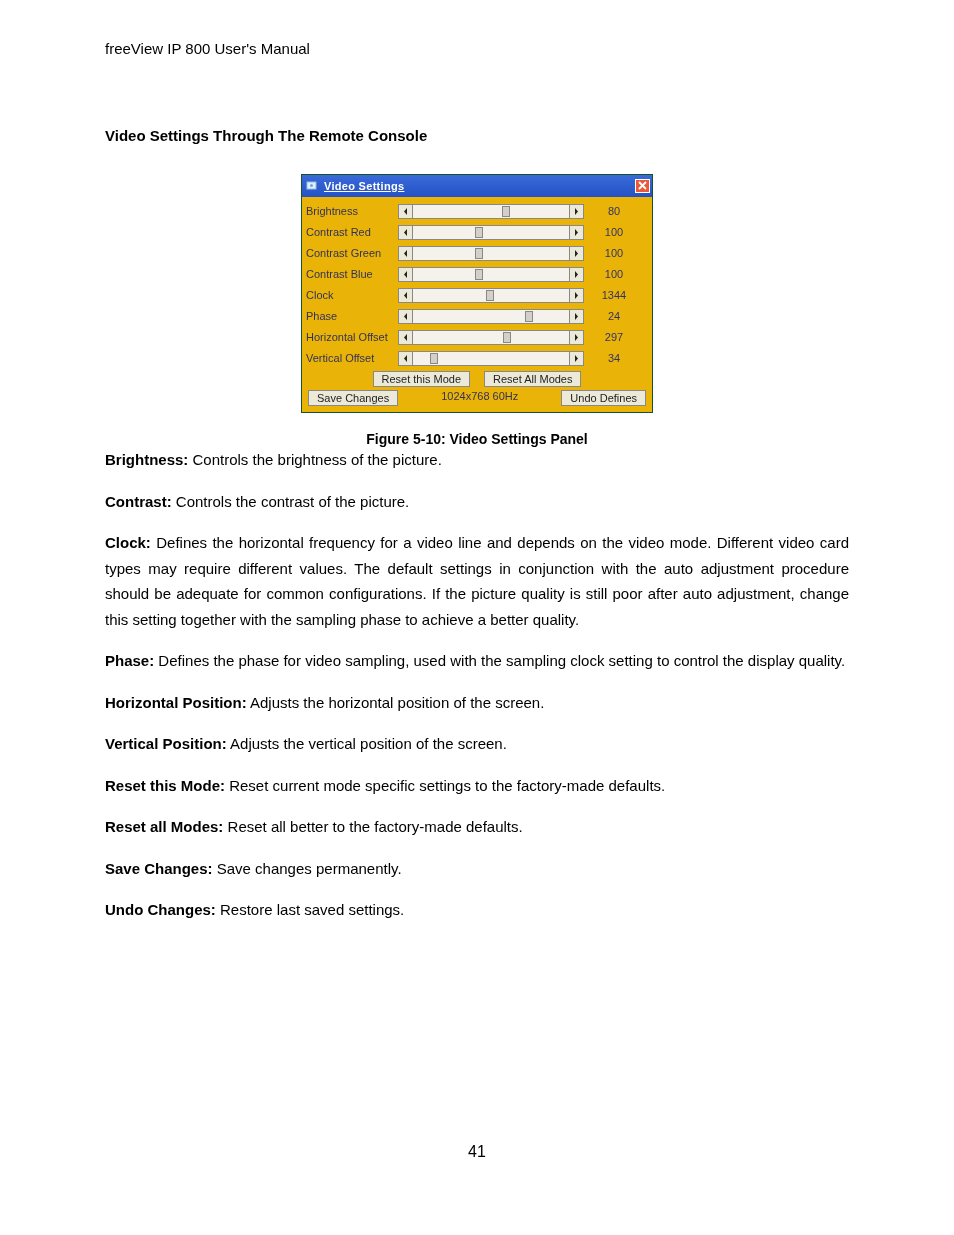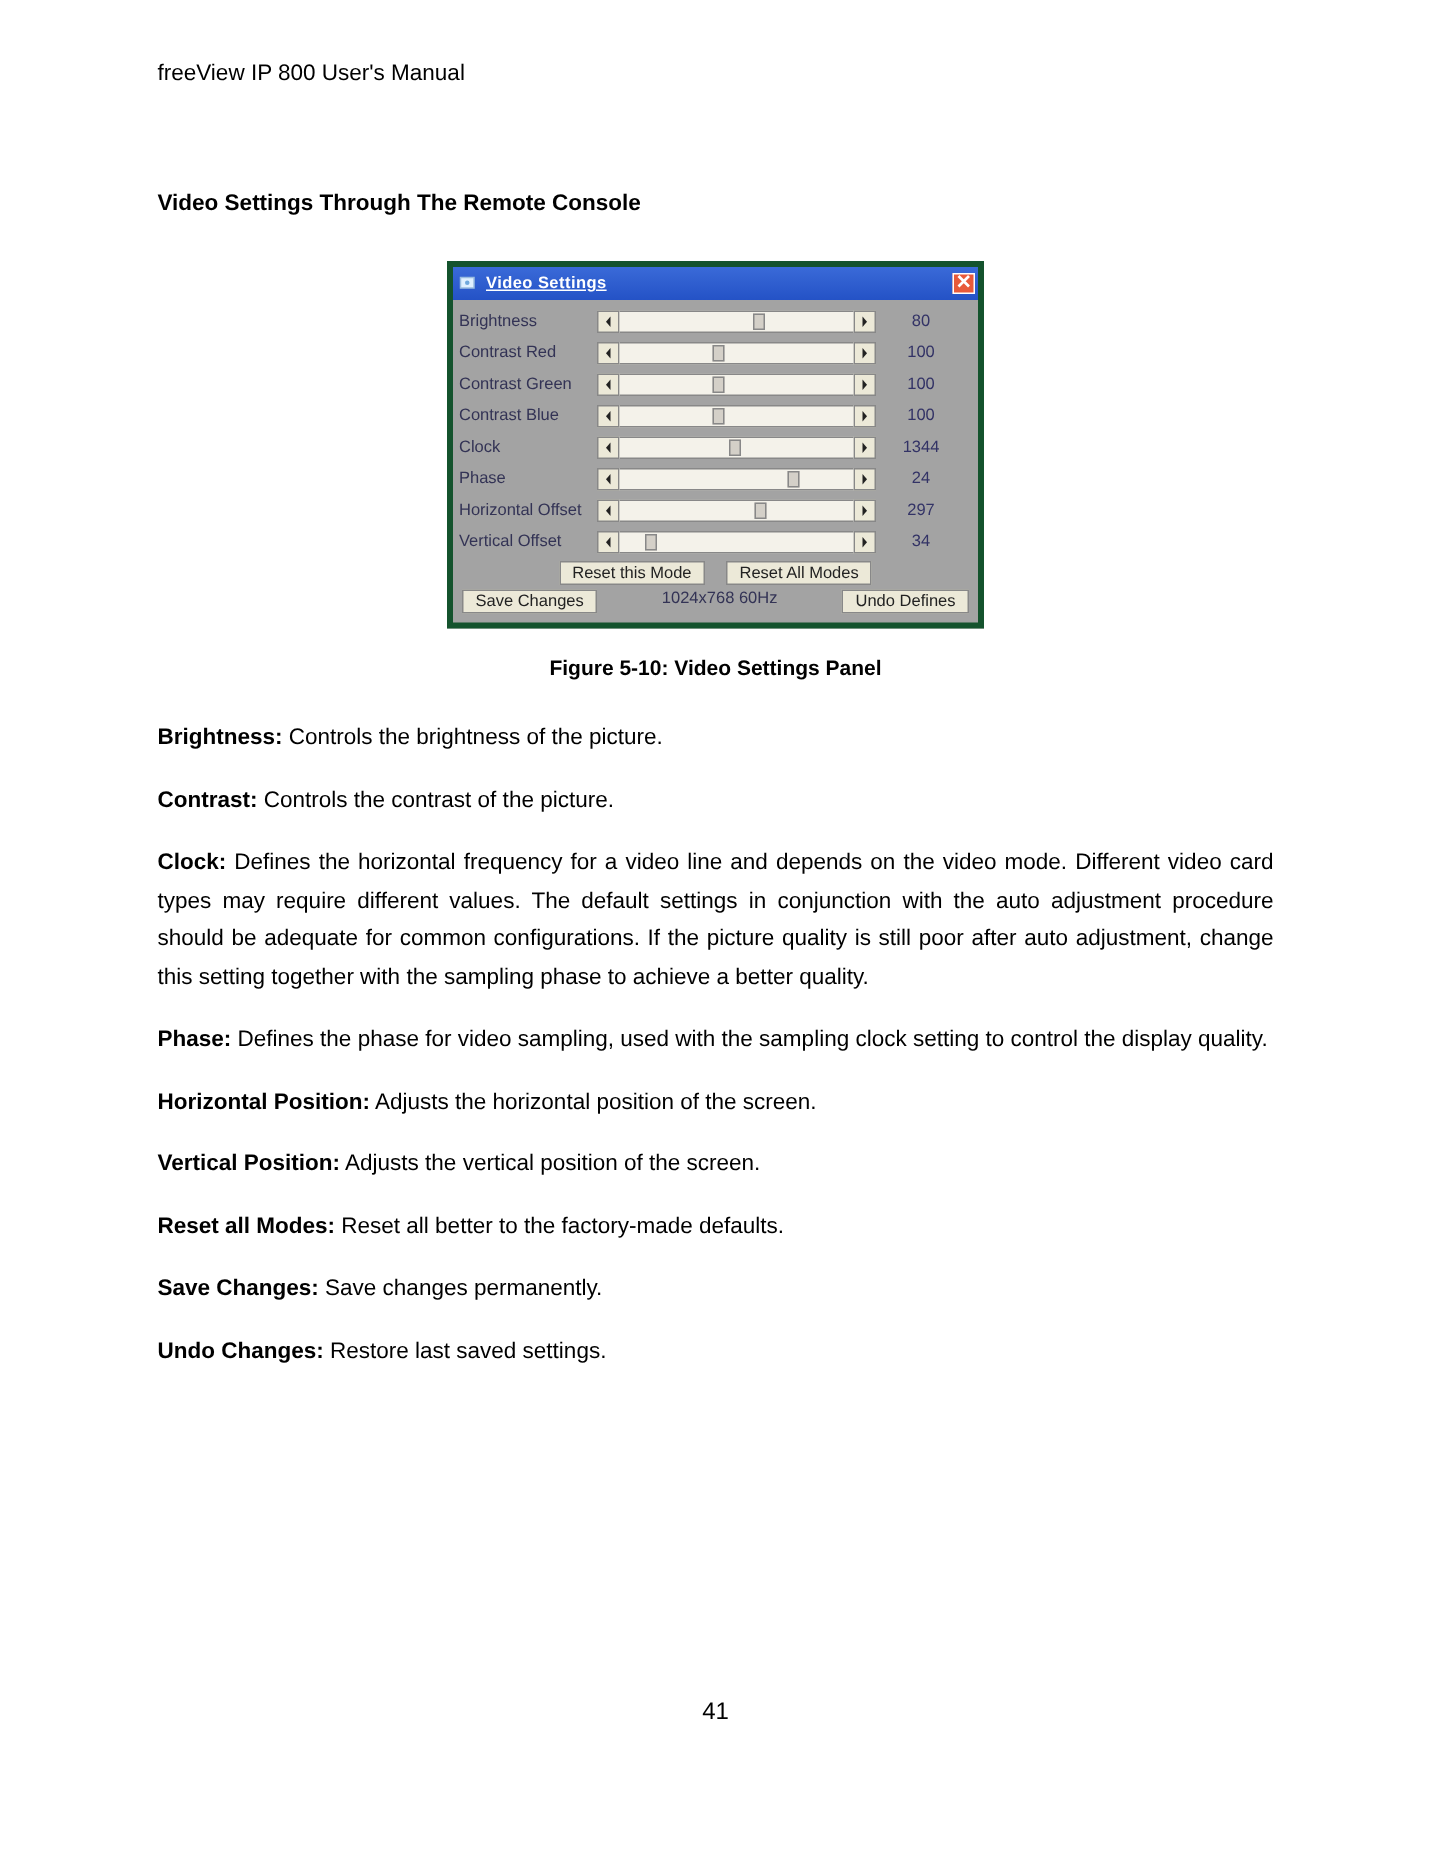--- a/index.html
+++ b/index.html
@@ -23,25 +23,25 @@
       font-size: 15px;
       margin-bottom: 30px;
     }
     .figure-wrap {
       display: flex;
       justify-content: center;
       margin-bottom: 18px;
     }
     .panel {
       width: 350px;
-      border: 4px solid #14532d;
+      border: 1px solid #14532d;
       font-family: Tahoma, Arial, sans-serif;
       font-size: 11px;
       color: #333344;
-      background: #a3a3a3;
+      background: #eab308;
     }
     .titlebar {
       background: linear-gradient(#3a6ad8, #2452c6);
       color: #fff;
       display: flex;
       align-items: center;
       justify-content: space-between;
       padding: 2px 2px 2px 4px;
       height: 18px;
     }
@@ -147,21 +147,20 @@
     .mode-text {
       flex: 1;
       text-align: center;
       font-size: 11px;
       color: #333355;
     }
     .caption {
       text-align: center;
       font-weight: bold;
       font-size: 14px;
-      margin-bottom: 26px;
     }
     .para {
       font-size: 15px;
       line-height: 1.7;
       margin-bottom: 16px;
     }
     .para.justify { text-align: justify; }
     .term { font-weight: bold; }
     .page-num {
       text-align: center;
@@ -372,20 +371,21 @@
   <div class="para"><span class="term">Contrast:</span><span> Controls the contrast of the picture.</span></div>
 
   <div class="para justify"><span class="term">Clock:</span><span> Defines the horizontal frequency for a video line and depends on the video mode. Different video card types may require different values. The default settings in conjunction with the auto adjustment procedure should be adequate for common configurations. If the picture quality is still poor after auto adjustment, change this setting together with the sampling phase to achieve a better quality.</span></div>
 
   <div class="para"><span class="term">Phase:</span><span> Defines the phase for video sampling, used with the sampling clock setting to control the display quality.</span></div>
 
   <div class="para"><span class="term">Horizontal Position:</span><span> Adjusts the horizontal position of the screen.</span></div>
 
   <div class="para"><span class="term">Vertical Position:</span><span> Adjusts the vertical position of the screen.</span></div>
 
+  <div class="para"><span class="term">Reset this Mode:</span><span> Reset current mode specific settings to the factory-made defaults.</span></div>
 
   <div class="para"><span class="term">Reset all Modes:</span><span> Reset all better to the factory-made defaults.</span></div>
 
   <div class="para"><span class="term">Save Changes:</span><span> Save changes permanently.</span></div>
 
   <div class="para"><span class="term">Undo Changes:</span><span> Restore last saved settings.</span></div>
 
   <div class="page-num">41</div>
 </div>
 

